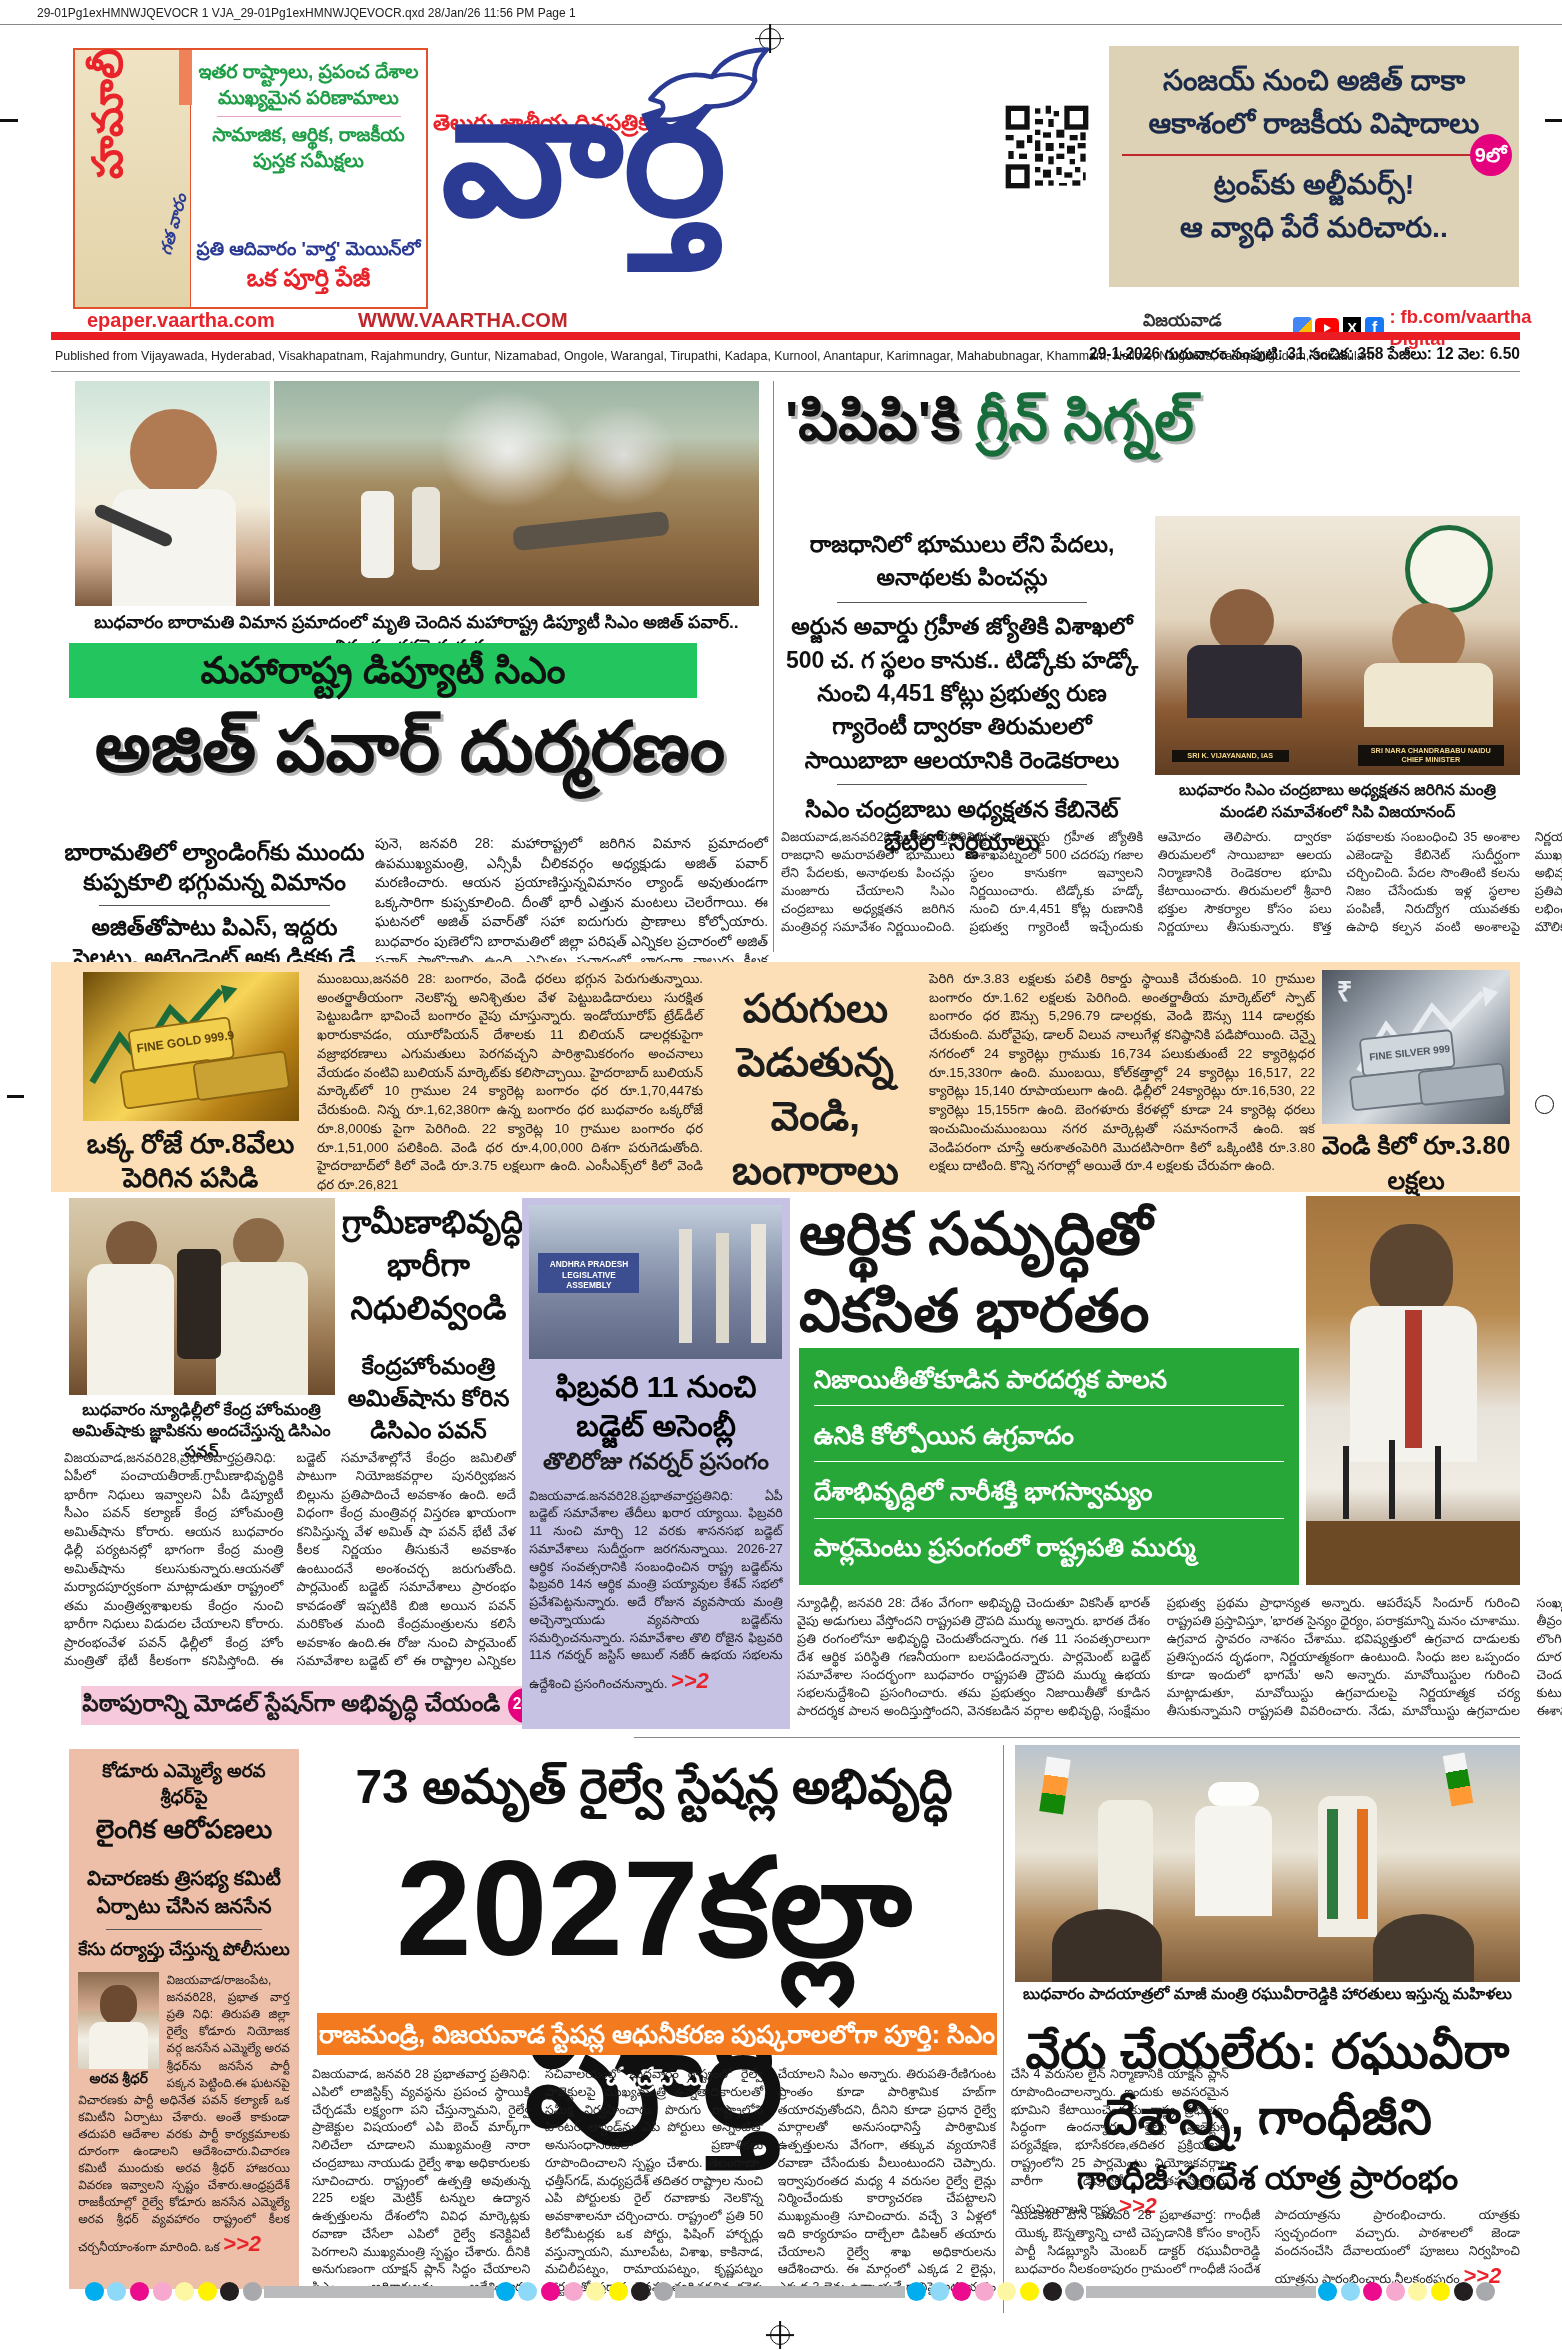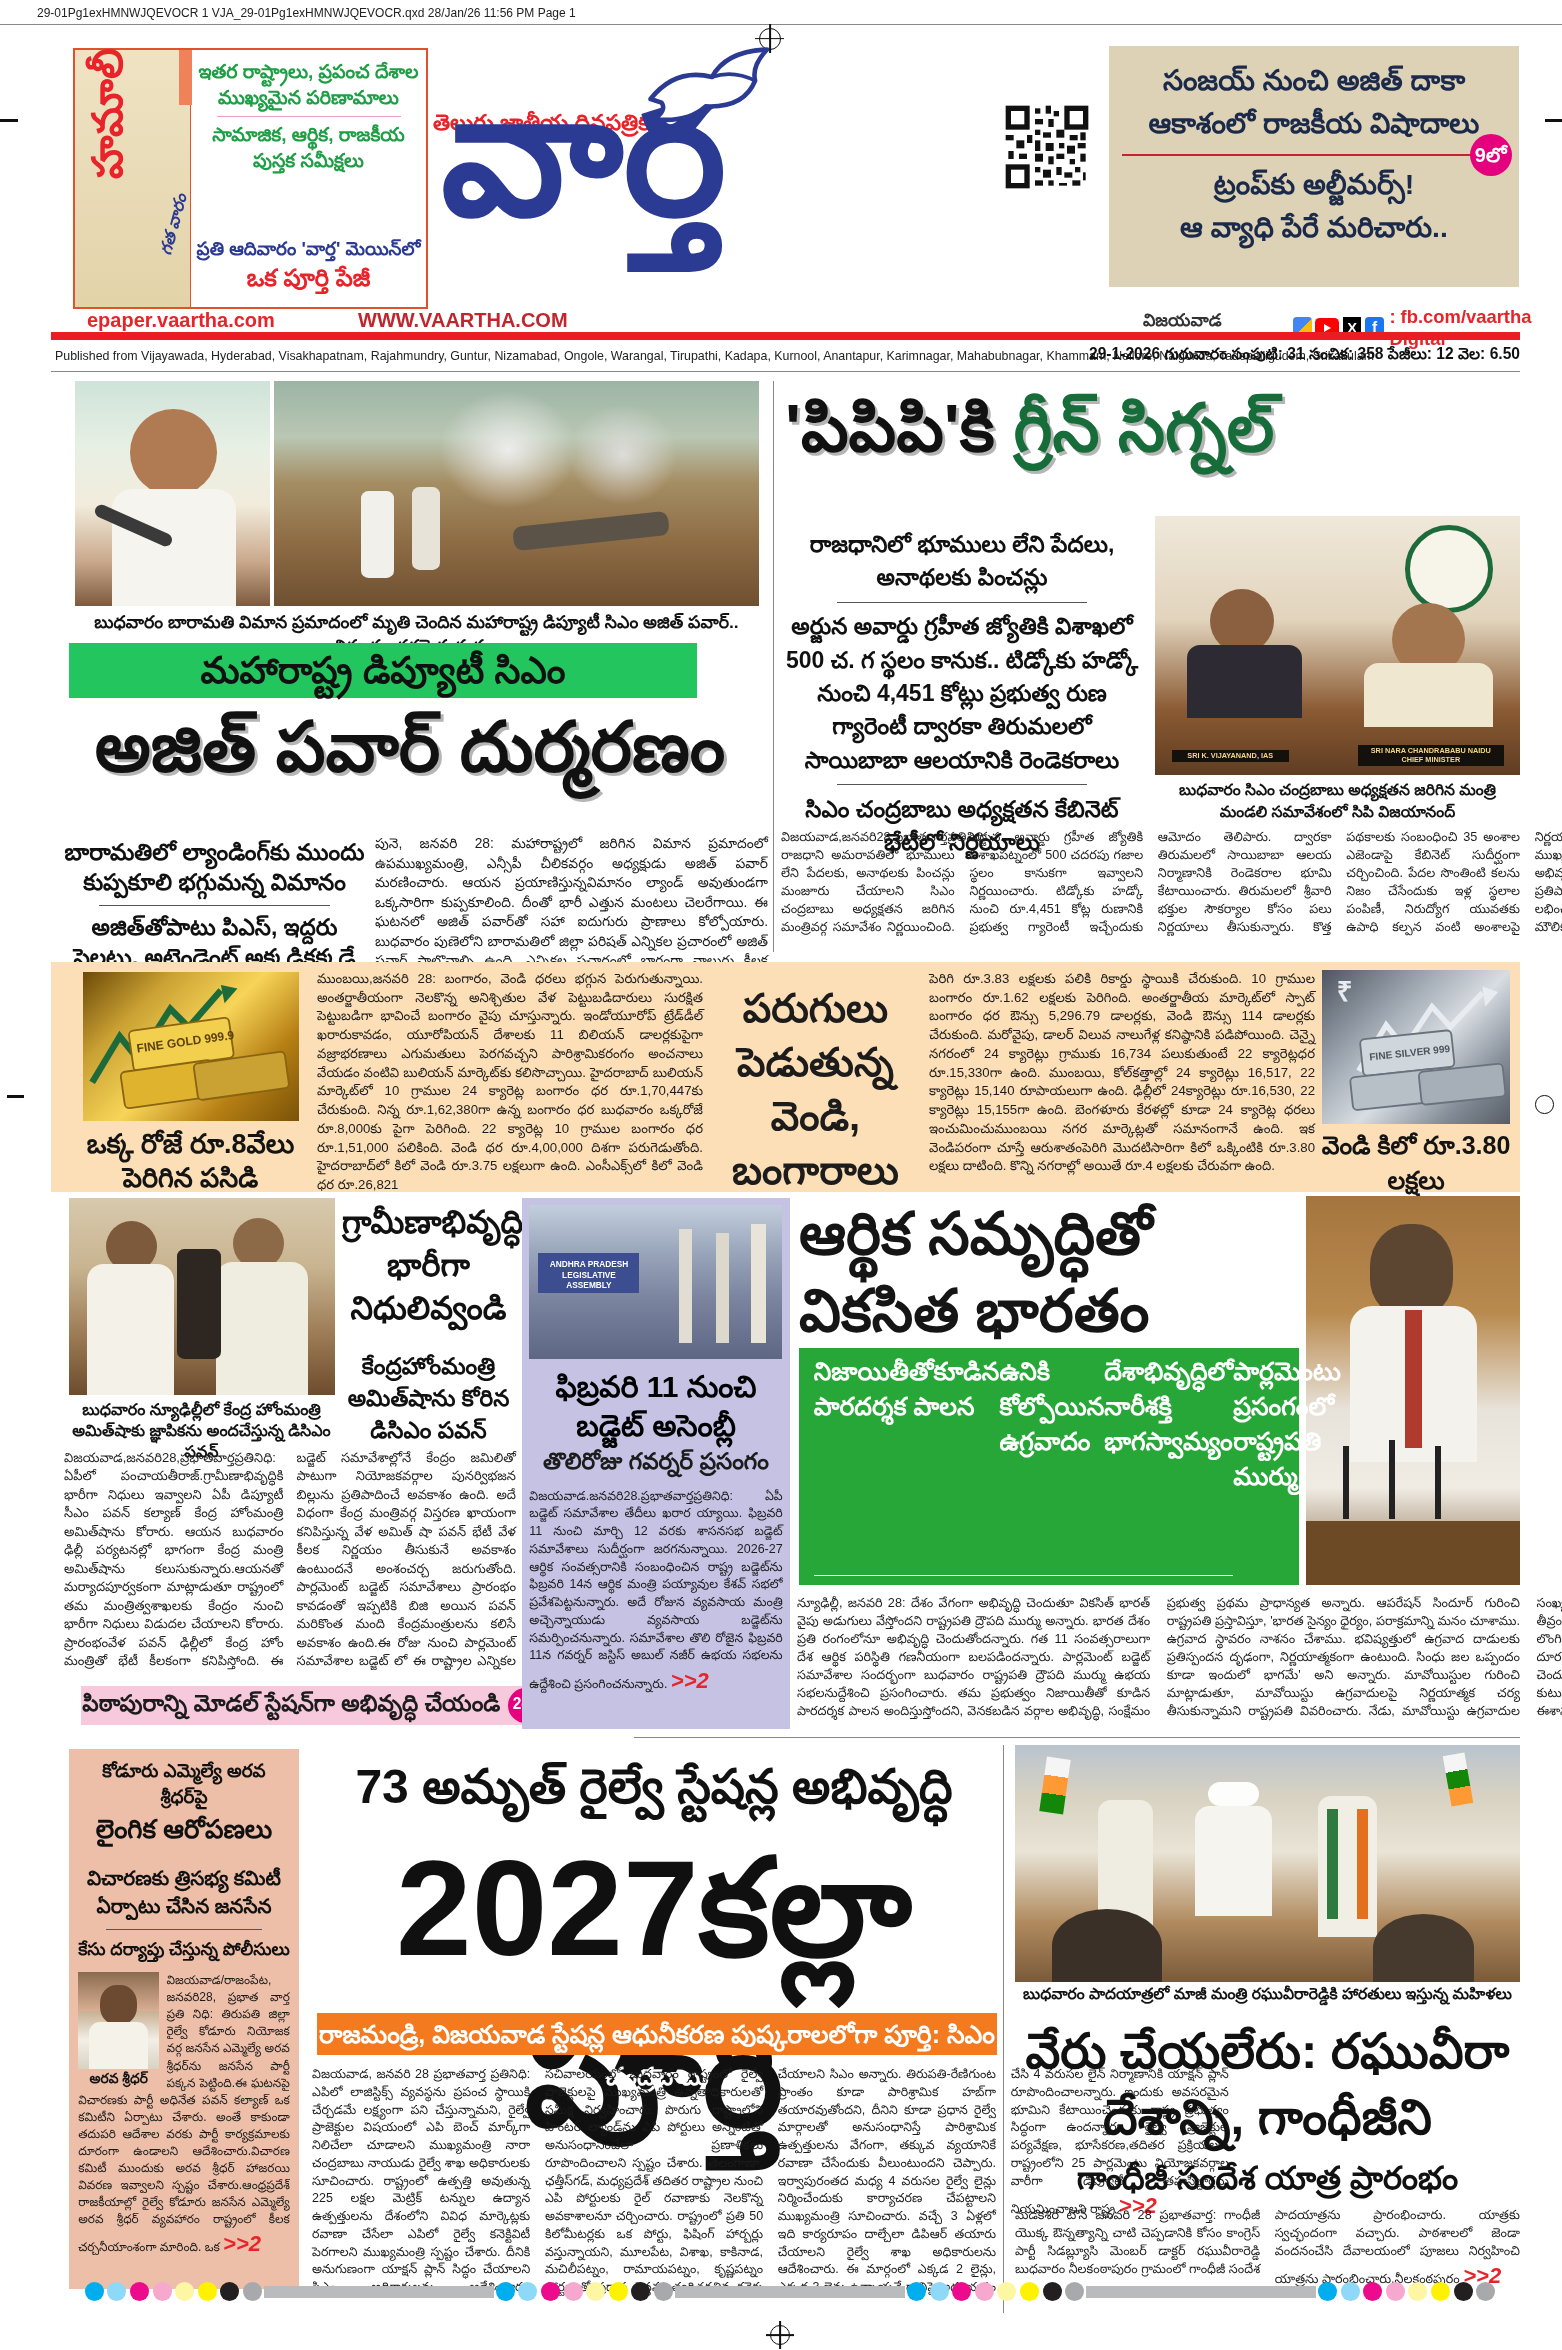--- a/index.html
+++ b/index.html
@@ -165,21 +165,21 @@
   <div class="abs ctr" style="left:62px;top:838px;width:305px;font-size:23px;font-weight:700;line-height:1.3;">
     <div>బారామతిలో ల్యాండింగ్‌కు ముందు కుప్పకూలి భగ్గుమన్న విమానం</div>
     <div style="border-top:1.8px solid #555;margin:7.3px 37px;"></div>
     <div>అజిత్‌తోపాటు పిఎస్, ఇద్దరు పైలట్లు, అటెండెంట్ అక్కడికక్కడే మృతి</div>
   </div>
   <div class="abs body-txt" style="left:375px;top:834px;width:393px;height:118px;font-size:13.8px;">
     <span>పునె, జనవరి 28: మహారాష్ట్రలో జరిగిన విమాన ప్రమాదంలో ఉపముఖ్యమంత్రి, ఎన్సీపీ చీలికవర్గం అధ్యక్షుడు అజిత్ పవార్ మరణించారు. ఆయన ప్రయాణిస్తున్నవిమానం ల్యాండ్ అవుతుండగా ఒక్కసారిగా కుప్పకూలింది. దీంతో భారీ ఎత్తున మంటలు చెలరేగాయి. ఈ ఘటనలో అజిత్ పవార్‌తో సహా ఐదుగురు ప్రాణాలు కోల్పోయారు. బుధవారం పుణెలోని బారామతిలో జిల్లా పరిషత్ ఎన్నికల ప్రచారంలో అజిత్ పవార్ పాల్గొనాల్సి ఉంది. ఎన్నికల ప్రచారంలో భాగంగా నాలుగు కీలక ప్రజాసభలకు అజిత్ పవార్ హాజరు కావాల్సి ఉంది. ఈ నేపథ్యంలోనే ఆయన ముంబై నుంచి బారామతికి విమానంలో బయలుదేరారు. బుధ వారం ఉదయం ముంబయి నుంచి బారామతికి వీఎస్ఆర్ సంస్థకు చెందిన లీర్‌జెట్45</span> <span class="more">&gt;&gt;2</span>
   </div>
   <div class="abs vline" style="left:773px;top:381px;height:571px;"></div>
 
-  <div class="abs xbold shadowhead" style="left:785px;top:386px;width:735px;font-size:67px;line-height:1.25;white-space:nowrap;">
+  <div class="abs xbold shadowhead" style="left:785px;top:386px;width:735px;font-size:56px;line-height:1.25;white-space:nowrap;">
     <span style="color:#111;">'పిపిపి'కి</span>
     <span style="color:#166d39;">గ్రీన్ సిగ్నల్</span>
   </div>
   <div class="abs" style="left:782px;top:528px;width:360px;font-size:23px;font-weight:700;line-height:1.45;text-align:center;">
     <div>రాజధానిలో భూములు లేని పేదలు, అనాథలకు పించన్లు</div>
     <div style="border-top:1.8px solid #555;margin:7.3px 55px;"></div>
     <div>అర్జున అవార్డు గ్రహీత జ్యోతికి విశాఖలో 500 చ. గ స్థలం కానుక.. టిడ్కోకు హడ్కో నుంచి 4,451 కోట్లు ప్రభుత్వ రుణ గ్యారెంటీ ద్వారకా తిరుమలలో సాయిబాబా ఆలయానికి రెండెకరాలు</div>
     <div style="border-top:1.8px solid #555;margin:7.3px 55px;"></div>
     <div>సిఎం చంద్రబాబు అధ్యక్షతన కేబినెట్ భేటీలో నిర్ణయాలు</div>
   </div>
@@ -263,21 +263,21 @@
   <div class="photo" style="left:1306px;top:1196px;width:214px;height:389px;background:linear-gradient(180deg,#a5753f 0%,#b98a4e 30%,#e8e3da 55%,#f0ece4 75%,#7a5a33 100%);">
     <div style="position:absolute;left:64px;top:27.5px;width:83px;height:92px;border-radius:46% 46% 40% 40%;background:#5c4632;"></div>
     <div style="position:absolute;left:44px;top:110px;width:127px;height:156px;border-radius:22px 22px 0 0;background:#f4f2ec;"></div>
     <div style="position:absolute;left:99px;top:114px;width:16.5px;height:138px;background:#b03a2e;"></div>
     <div style="position:absolute;left:27.5px;top:266px;width:161px;height:18.4px;background:#4a3categorie;"></div>
     <div style="position:absolute;left:37px;top:250px;width:5.5px;height:73px;background:#222;"></div>
     <div style="position:absolute;left:83px;top:244px;width:5.5px;height:79px;background:#222;"></div>
     <div style="position:absolute;left:129px;top:250px;width:5.5px;height:73px;background:#222;"></div>
     <div style="position:absolute;left:0;bottom:0;width:214px;height:64px;background:#6d4a26;"></div>
   </div>
-  <div class="abs" style="left:799px;top:1348px;width:500px;height:237px;background:#27a737;color:#fff;padding:9.2px 14.7px;box-sizing:border-box;display:flex;flex-direction:row;justify-content:space-around;">
+  <div class="abs" style="left:799px;top:1348px;width:500px;height:237px;background:#27a737;color:#fff;padding:9.2px 14.7px;box-sizing:border-box;display:flex;flex-direction:column;justify-content:space-around;">
     <div class="greenline" style="font-size:25px;font-weight:700;padding-bottom:5.5px;">నిజాయితీతోకూడిన పారదర్శక పాలన</div>
     <div class="greenline" style="font-size:25px;font-weight:700;padding-bottom:5.5px;">ఉనికి కోల్పోయిన ఉగ్రవాదం</div>
     <div class="greenline" style="font-size:25px;font-weight:700;padding-bottom:5.5px;">దేశాభివృద్ధిలో నారీశక్తి భాగస్వామ్యం</div>
     <div style="font-size:25px;font-weight:700;">పార్లమెంటు ప్రసంగంలో రాష్ట్రపతి ముర్ము</div>
   </div>
   <div class="abs body-txt" style="left:797px;top:1594px;width:723px;height:136px;columns:2;column-gap:16.5px;font-size:12.7px;">
     <span>న్యూఢిల్లీ, జనవరి 28: దేశం వేగంగా అభివృద్ధి చెందుతూ వికసిత్ భారత్ వైపు అడుగులు వేస్తోందని రాష్ట్రపతి ద్రౌపది ముర్ము అన్నారు. భారత దేశం ప్రతి రంగంలోనూ అభివృద్ధి చెందుతోందన్నారు. గత 11 సంవత్సరాలుగా దేశ ఆర్థిక పరిస్థితి గణనీయంగా బలపడిందన్నారు. పార్లమెంట్ బడ్జెట్ సమావేశాల సందర్భంగా బుధవారం రాష్ట్రపతి ద్రౌపది ముర్ము ఉభయ సభలనుద్దేశించి ప్రసంగించారు. తమ ప్రభుత్వం నిజాయితీతో కూడిన పారదర్శక పాలన అందిస్తుస్తోందని, వెనకబడిన వర్గాల అభివృద్ధి, సంక్షేమం ప్రభుత్వ ప్రథమ ప్రాధాన్యత అన్నారు. ఆపరేషన్ సిందూర్ గురించి రాష్ట్రపతి ప్రస్తావిస్తూ, 'భారత సైన్యం ధైర్యం, పరాక్రమాన్ని మనం చూశాము. ఉగ్రవాద స్థావరం నాశనం చేశాము. భవిష్యత్తులో ఉగ్రవాద దాడులకు ప్రతిస్పందన దృఢంగా, నిర్ణయాత్మకంగా ఉంటుంది. సింధు జల ఒప్పందం కూడా ఇందులో భాగమే' అని అన్నారు. మావోయిస్టుల గురించి మాట్లాడుతూ, మావోయిస్టు ఉగ్రవాదులపై నిర్ణయాత్మక చర్య తీసుకున్నామని రాష్ట్రపతి వివరించారు. నేడు, మావోయిస్టు ఉగ్రవాదుల సంఖ్య 126 నుండి 8 జిల్లాలకు తగ్గింది. కేవలం 3 జిల్లాలు మాత్రమే తీవ్రంగా ప్రభావితమయ్యాయి.2,000 మందికి పైగా మావోయిస్టులు లొంగిపోయారు. దేశం నుండి ఉగ్రవాదం పూర్తిగా నిర్మూలించే రోజు ఎంతో దూరంలో లేదన్నారు. 'భారతదేశం సౌర విద్యుత్ రంగంలో వేగంగా అభివృద్ధి చెందుతోంది. రెండు మిలియన్ల సౌర వ్యవస్థలను ఏర్పాటు చేశారు, లక్షలాది కుటుంబాల ఇళ్లలో విద్యుత్ ఉత్పత్తిని పెంచారు. గత 11 సంవత్సరాలలో ఈశాన్యంలో 7,200కు పైగా రహదారులు నిర్మించారు. రైల్వే అభివృద్ధిలో రూ.80,000 కోట్లకు పైగా పెట్టుబడి పెట్టారు. ఈ దశాబ్దం ఈశాన్య భద్రతకు కీలకమైనది. గిరిజన ప్రాంతాల్లోని 20,000కు పైగా గ్రామా</span> 
   </div>
   <div class="abs hline" style="left:634px;top:1737px;width:886px;"></div>
 

